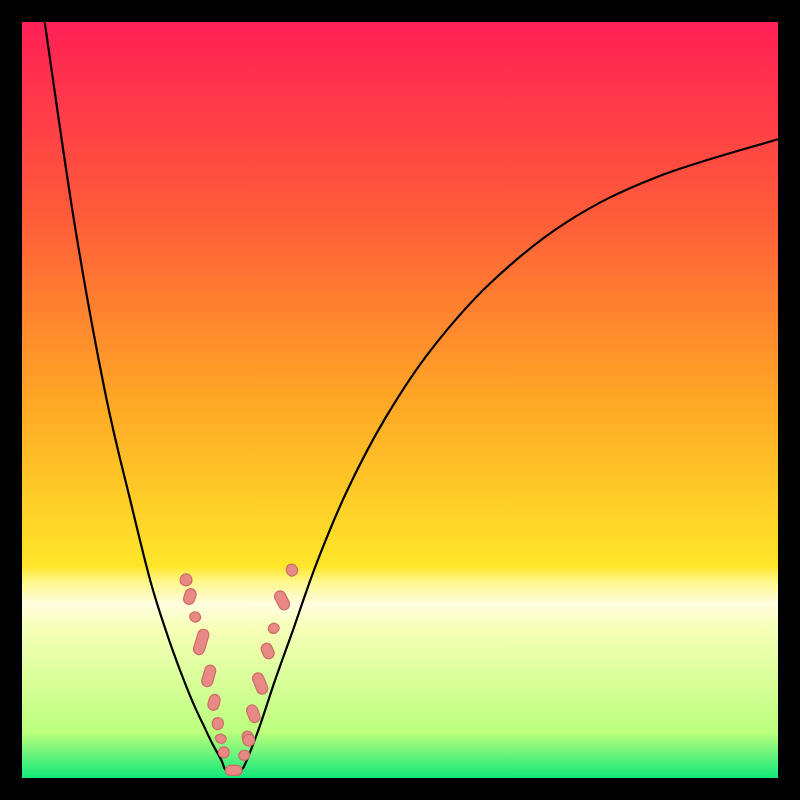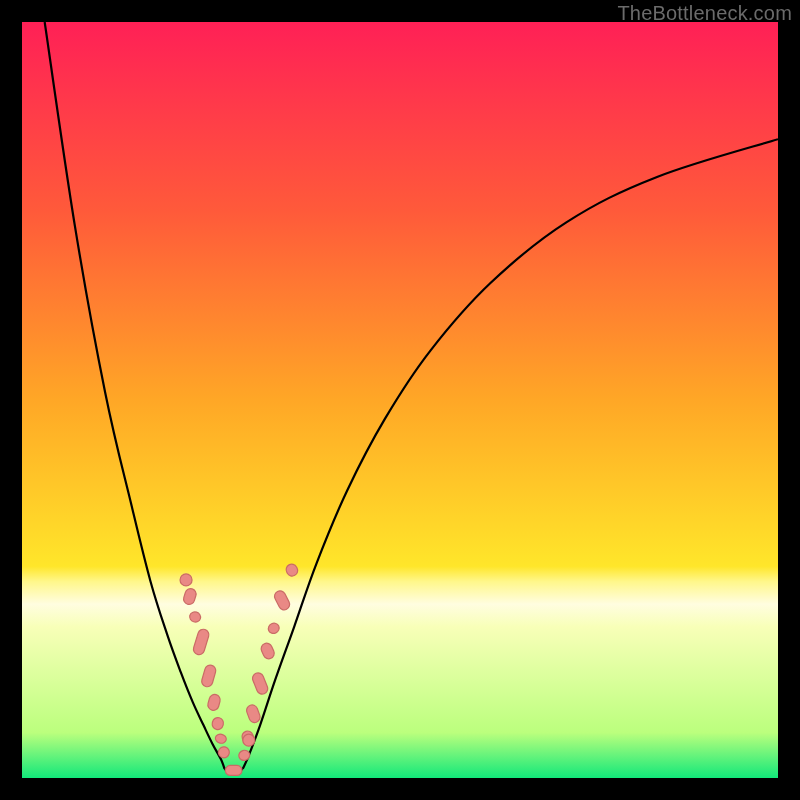--- a/index.html
+++ b/index.html
@@ -127,14 +127,13 @@
           <rect x="-10" y="-5.5" width="20" height="11" rx="5.5" class="bead-cap"></rect>
         </g>
         <g transform="translate(269.89200000000005 548.1) rotate(61)">
           <rect x="-6" y="-5.5" width="12" height="11" rx="5.5" class="bead-cap"></rect>
         </g>
         <circle cx="164.052" cy="557.928" r="6" class="bead"></circle>
         <circle cx="226.79999999999998" cy="718.2" r="6" class="bead"></circle>
         <rect x="203.36399999999998" y="743.44" width="16.632000000000062" height="10" rx="5" class="valley-fill"></rect>
       </svg>
   </div>
-  <div class="watermark">TheBottleneck.com</div>
 </div>
 
 </body></html>

